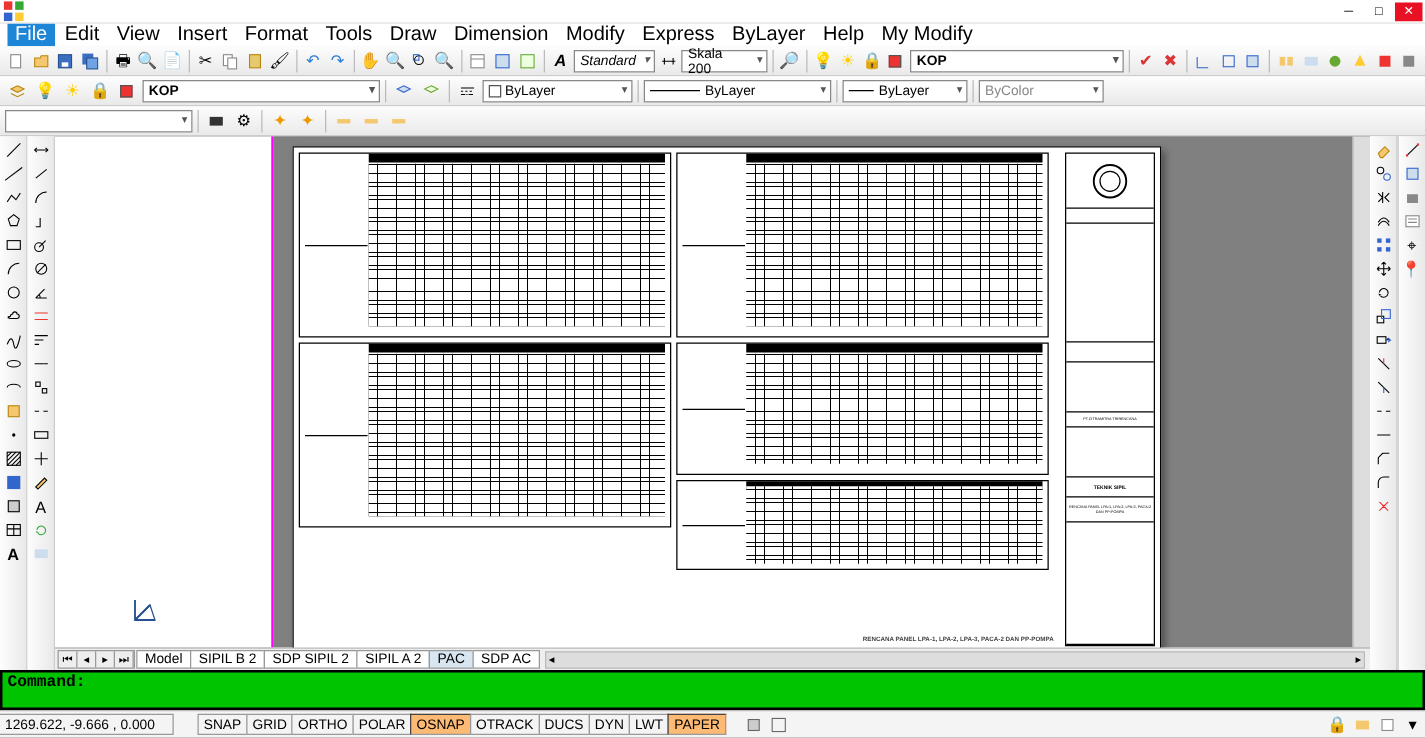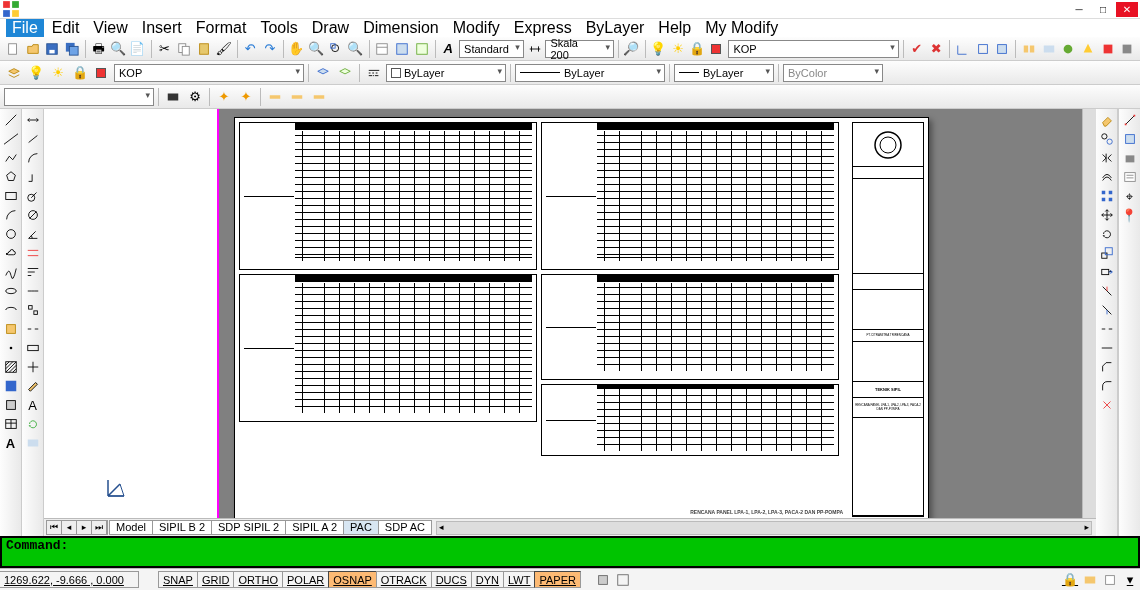--- a/index.html
+++ b/index.html
@@ -11,24 +11,24 @@
 .titlebar .win-controls .close { background: #e81123; color: #fff; }
 .menubar { height: 18px; background: #fff; display: flex; align-items: center; padding-left: 6px; gap: 2px; font-size: 16px; }
 .menubar span { padding: 0 6px; cursor: pointer; }
 .menubar span.file { color: #fff; background: #1e86d6; }
 .toolbar-row { height: 24px; background: linear-gradient(#fdfdfd,#e9e9e9); border-bottom: 1px solid #ccc; display: flex; align-items: center; padding: 0 4px; gap: 2px; }
 .tb-sep { width: 1px; height: 18px; background: #bbb; margin: 0 2px; }
 .tb-ico { width: 20px; height: 20px; display: flex; align-items: center; justify-content: center; cursor: pointer; font-size: 12px; border-radius: 2px; }
 .tb-ico svg { width: 14px; height: 14px; }
 .combo { height: 18px; border: 1px solid #888; background: #fff; font-size: 11px; display: flex; align-items: center; padding: 0 14px 0 4px; position: relative; cursor: pointer; }
 .combo::after { content: "▾"; position: absolute; right: 3px; top: 1px; font-size: 9px; color: #555; }
-.combo.layer { width: 190px; }
+.combo.layer { width: 190px; font-weight: bold; }
 .combo.mid { width: 150px; }
 .combo.wide { width: 120px; }
-.combo.style { width: 70px; }
+.combo.style { width: 70px; font-style: italic; }
 .combo.scl { width: 75px; }
 .combo.small { width: 100px; }
 .work { flex: 1; display: flex; min-height: 0; }
 .vtoolbar { width: 22px; background: linear-gradient(90deg,#fdfdfd,#e9e9e9); border-right: 1px solid #ccc; display: flex; flex-direction: column; align-items: center; padding-top: 2px; }
 .vtoolbar .tb-ico { width: 18px; height: 18px; margin-bottom: 1px; }
 .canvas-wrap { flex: 1; display: flex; flex-direction: column; background: #808080; position: relative; }
 .canvas-body { flex: 1; display: flex; position: relative; overflow: hidden; }
 .sheet { position: absolute; left: 190px; top: 8px; width: 695px; height: 405px; background: #fff; box-shadow: 3px 3px 6px rgba(0,0,0,0.4); border: 1px solid #000; }
 .title-block { position: absolute; right: 4px; top: 4px; bottom: 4px; width: 72px; border: 1px solid #000; display: flex; flex-direction: column; }
 .tb-box { border-bottom: 1px solid #000; display: flex; align-items: center; justify-content: center; padding: 2px; }
@@ -44,21 +44,21 @@
 .tabbar { height: 18px; background: #eee; border-top: 1px solid #bbb; display: flex; align-items: center; font-size: 11px; }
 .tabbar .nav { display: flex; border: 1px solid #999; height: 15px; margin: 0 2px; }
 .tabbar .nav span { width: 15px; text-align: center; border-right: 1px solid #999; cursor: pointer; font-size: 9px; line-height: 13px; }
 .tabbar .tab { padding: 0 6px; border: 1px solid #999; background: #fff; margin-left: -1px; height: 15px; line-height: 13px; cursor: pointer; }
 .tabbar .tab.active { background: #d8e6f2; }
 .scroll-h { flex: 1; height: 14px; background: #ddd; margin: 0 4px; border: 1px solid #bbb; position: relative; }
 .scroll-h::before { content: "◂"; position: absolute; left: 2px; font-size: 9px; }
 .scroll-h::after { content: "▸"; position: absolute; right: 2px; font-size: 9px; }
 .scroll-v { position: absolute; right: 0; top: 0; bottom: 0; width: 14px; background: #ddd; border-left: 1px solid #bbb; }
 .cmdline { height: 32px; background: #00c400; border: 2px solid #000; display: flex; align-items: flex-start; padding: 0 4px; font-family: "Courier New", monospace; font-size: 13px; font-weight: bold; color: #000; }
-.statusbar { height: 22px; background: #f4f4f4; border-top: 1px solid #bbb; display: flex; align-items: center; font-size: 11px; gap: 0; text-decoration: underline; }
+.statusbar { height: 22px; background: #f4f4f4; border-top: 1px solid #bbb; display: flex; align-items: center; font-size: 11px; gap: 0; }
 .statusbar .cell { border: 1px solid #999; height: 17px; padding: 0 4px; display: flex; align-items: center; margin-left: -1px; cursor: pointer; background: #f4f4f4; }
 .statusbar .cell.pressed { background: #fdba74; border-style: inset; }
 .statusbar .coords { width: 140px; }
 .color-sq { width: 10px; height: 10px; border: 1px solid #555; display: inline-block; margin-right: 3px; }
 .ico-glyph { font-size: 13px; line-height: 1; }
 </style>
 </head>
 <body>
 
 <div class="titlebar">

